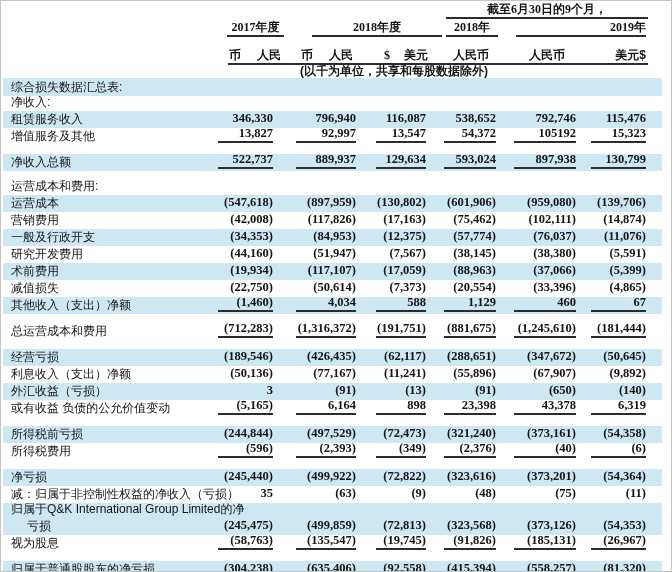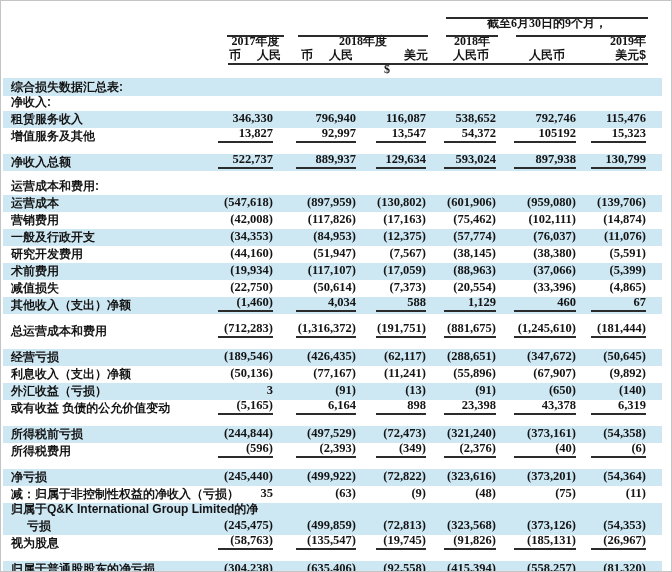--- a/index.html
+++ b/index.html
@@ -8,26 +8,26 @@
     font-family:"Liberation Sans",sans-serif;color:#141414;
     position:relative;
   }
   #frame{
     position:absolute;inset:0;width:672px;height:572px;overflow:hidden;
     border:1px solid #c4c4c4;box-sizing:border-box;background:#fff;
   }
   
   #tbl-header{position:relative;height:77px;}
   .habs{position:absolute;font-weight:700;font-size:12px;line-height:13px;white-space:nowrap;}
-  .num-font{font-family:"Liberation Serif",serif;margin-top:14px;}
+  .num-font{font-family:"Liberation Serif",serif;}
   .h-nm{left:445px;width:202px;top:2px;text-align:center;}
   .h-nm-line{left:445px;width:202px;top:16px;border-top:2px solid #2b2b2b;height:0;}
   .h-year{top:20px;text-align:center;}
   .h-y1{left:226px;width:57px;}
-  .h-y2{left:297px;width:130px;}
+  .h-y2{left:311px;width:130px;}
   .h-y3{left:445px;width:52px;}
   .h-y4{left:515px;width:130px;text-align:right;}
   .h-year-line{top:34px;border-top:2px solid #2b2b2b;height:0;}
   .h-cur1{top:48px;}
   .h-cur2{top:48px;}
   .h-c1a{left:228px;width:52px;text-align:right;}
   .h-c2a{left:300px;width:52px;text-align:right;}
   .h-c3a{left:375px;width:52px;text-align:right;}
   .h-c1b{left:228px;width:52px;text-align:left;}
   .h-c2b{left:300px;width:52px;text-align:left;}
@@ -42,21 +42,21 @@
   .row{
     display:flex;align-items:flex-end;
     height:17px;box-sizing:border-box;
     margin:0 9px 0 2px;padding:0 16px 2px 8px;
   }
   .row.hl{background:var(--hl,#cde7f3);}
   .row.spacer{height:9px;padding:0;}
   .row.label{height:15px;}
   .lab{
     flex:1 1 0;min-width:0;white-space:nowrap;overflow:visible;
-    font-weight:700;font-size:12px;line-height:13px;
+    font-weight:400;font-size:12px;line-height:13px;
   }
   .lab.ind{padding-left:16px;}
   .cell{flex:0 0 auto;text-align:right;}
   .c1{width:95px;}.c2{width:77px;margin-left:6px;}.c3{width:70px;}
   .c4{width:70px;}.c5{width:80px;}.c6{width:70px;}
   .num{
     display:inline-block;font-family:"Liberation Serif",serif;
     font-weight:700;font-size:12.5px;line-height:13px;text-align:right;
   }
   .row.ul .num{border-bottom:2px solid #2b2b2b;padding-bottom:1px;}
@@ -91,20 +91,21 @@
     <div class="habs h-cur1 h-c3a">美元</div>
 
     <div class="habs h-cur2 h-c1b">币</div>
     <div class="habs h-cur2 h-c2b">币</div>
     <div class="habs h-cur2 h-c3b num-font">$</div>
     <div class="habs h-cur2 h-c4b">人民币</div>
     <div class="habs h-cur2 h-c5b">人民币</div>
     <div class="habs h-cur2 h-c6b">美元$</div>
 
     <div class="habs h-full-line"></div>
+    <div class="habs h-note">(以千为单位，共享和每股数据除外)</div>
   </div>
 
   <div class="row label hl" style="height:18px;">
     <div class="lab">综合损失数据汇总表:</div>
   </div>
 
   <div id="tbl-body">
       <div class="row label">
         <div class="lab">净收入:</div>
       </div>

